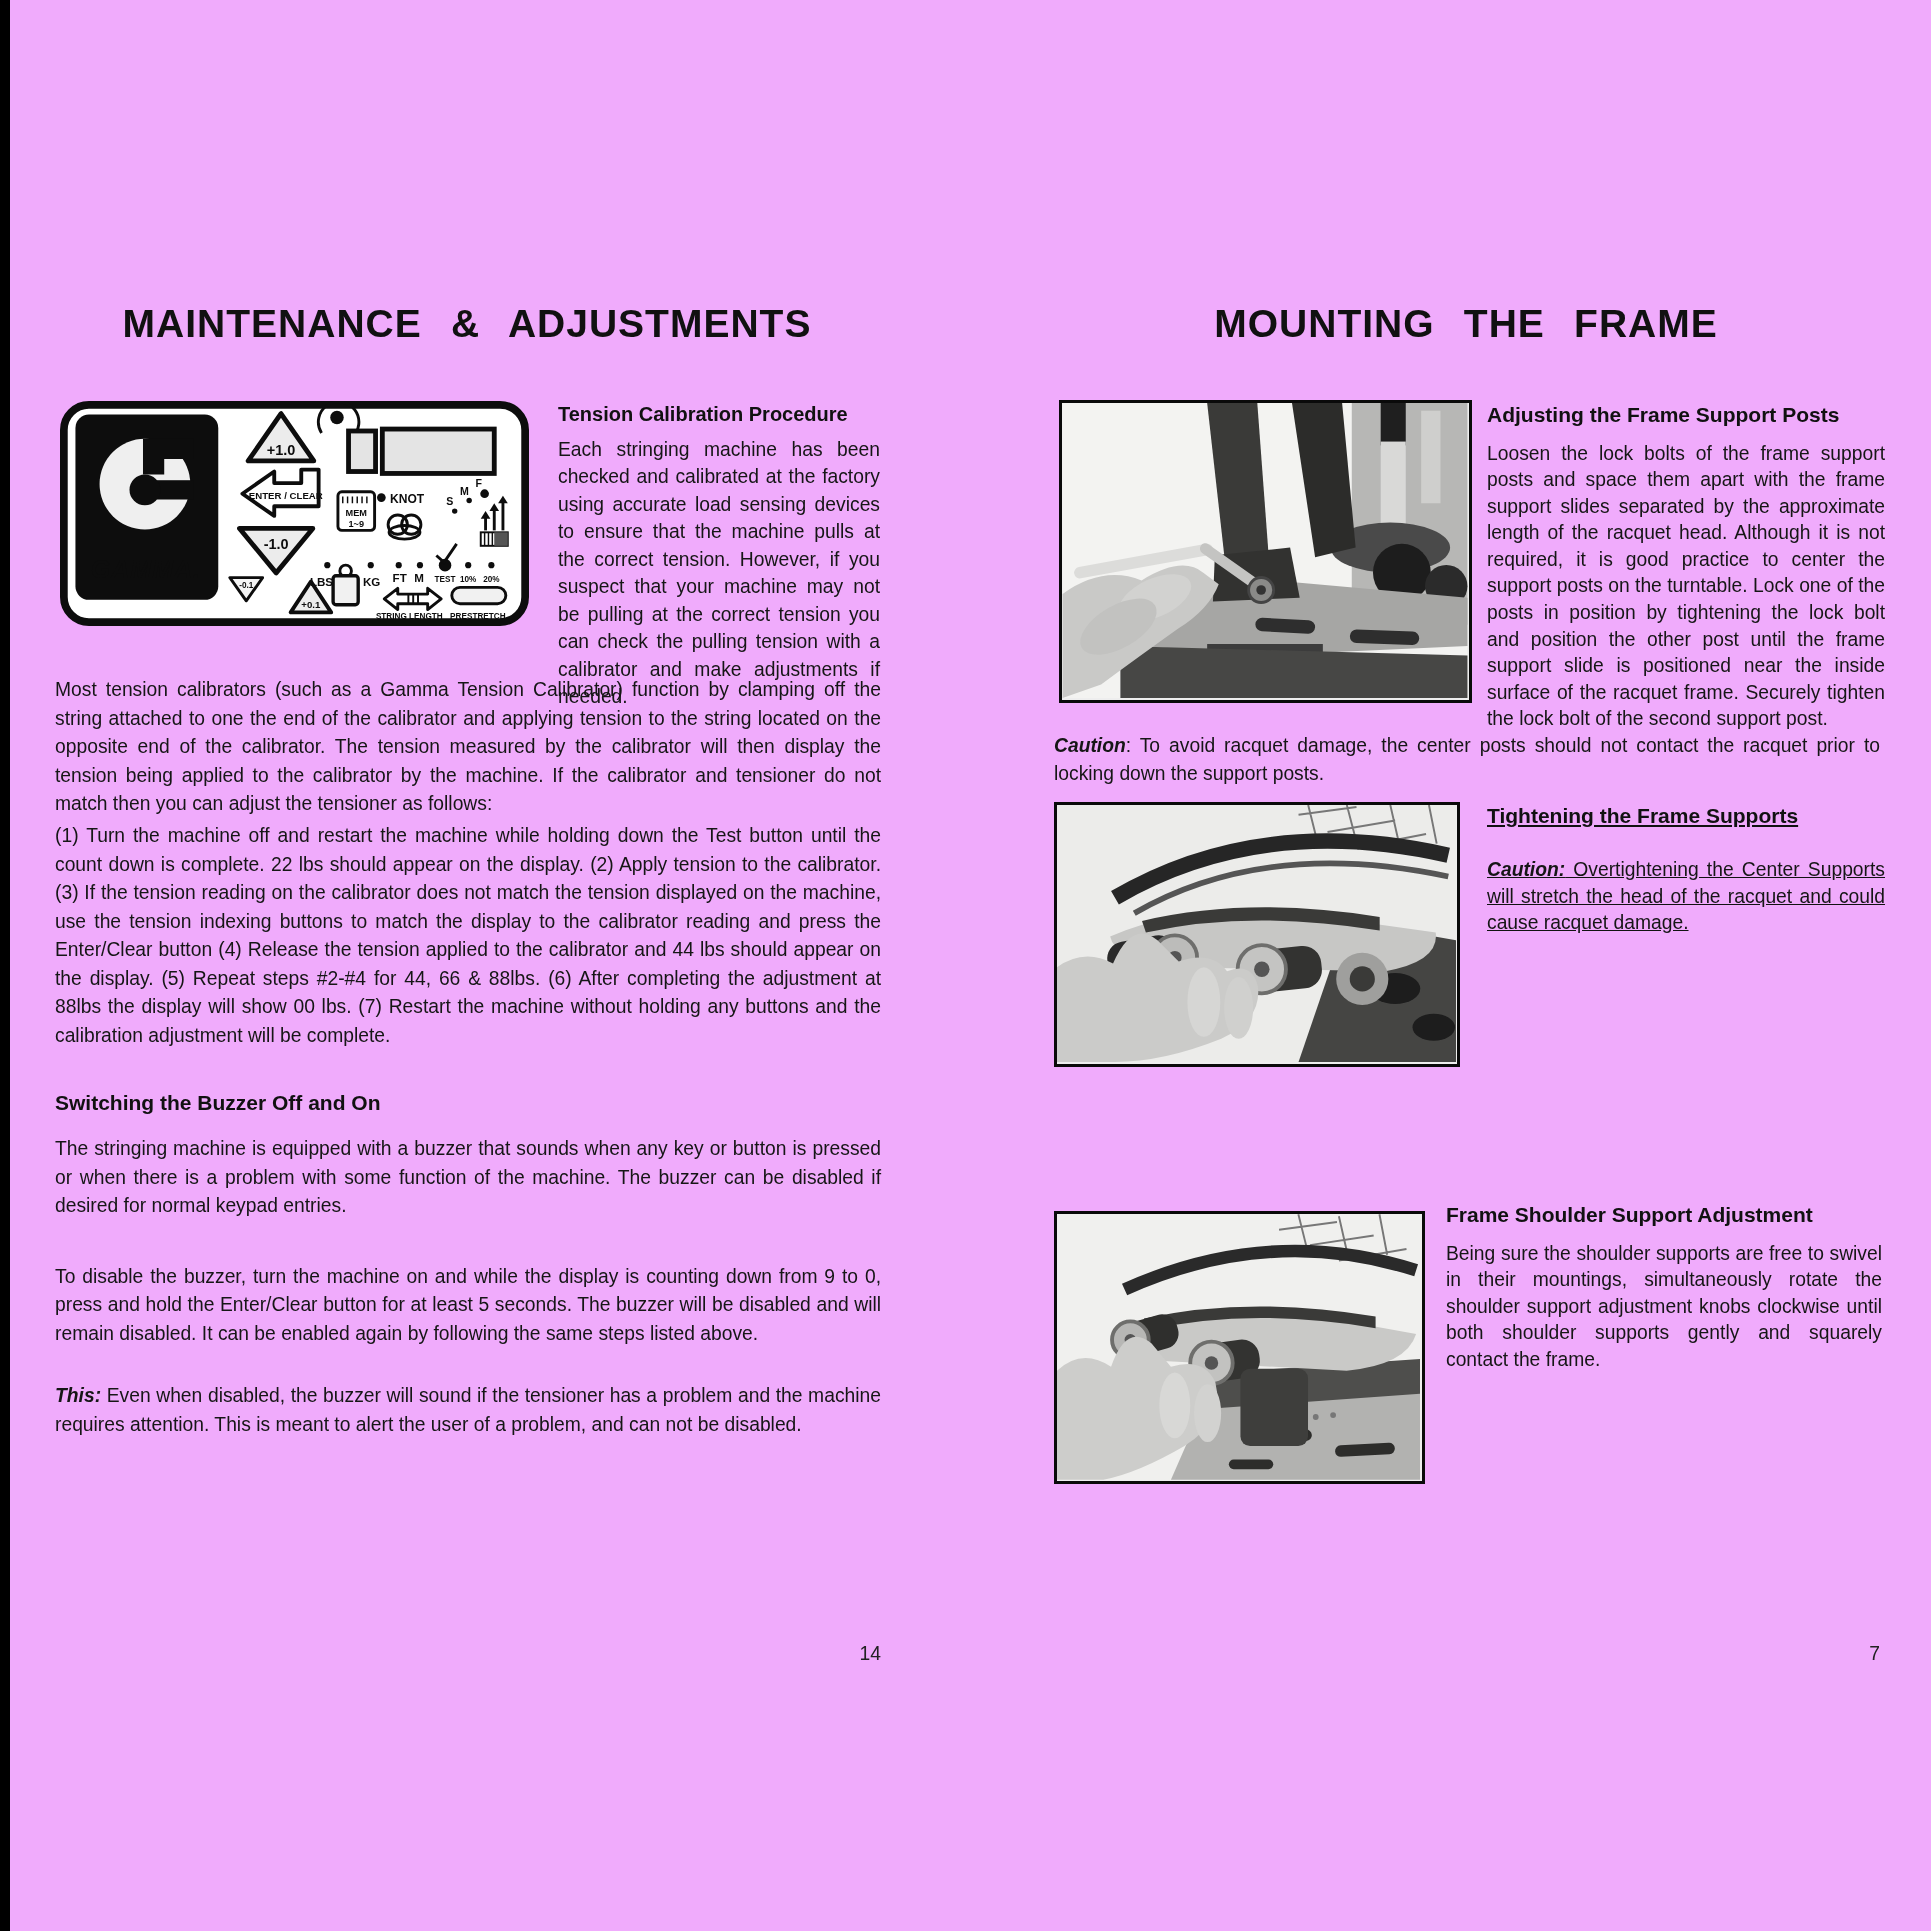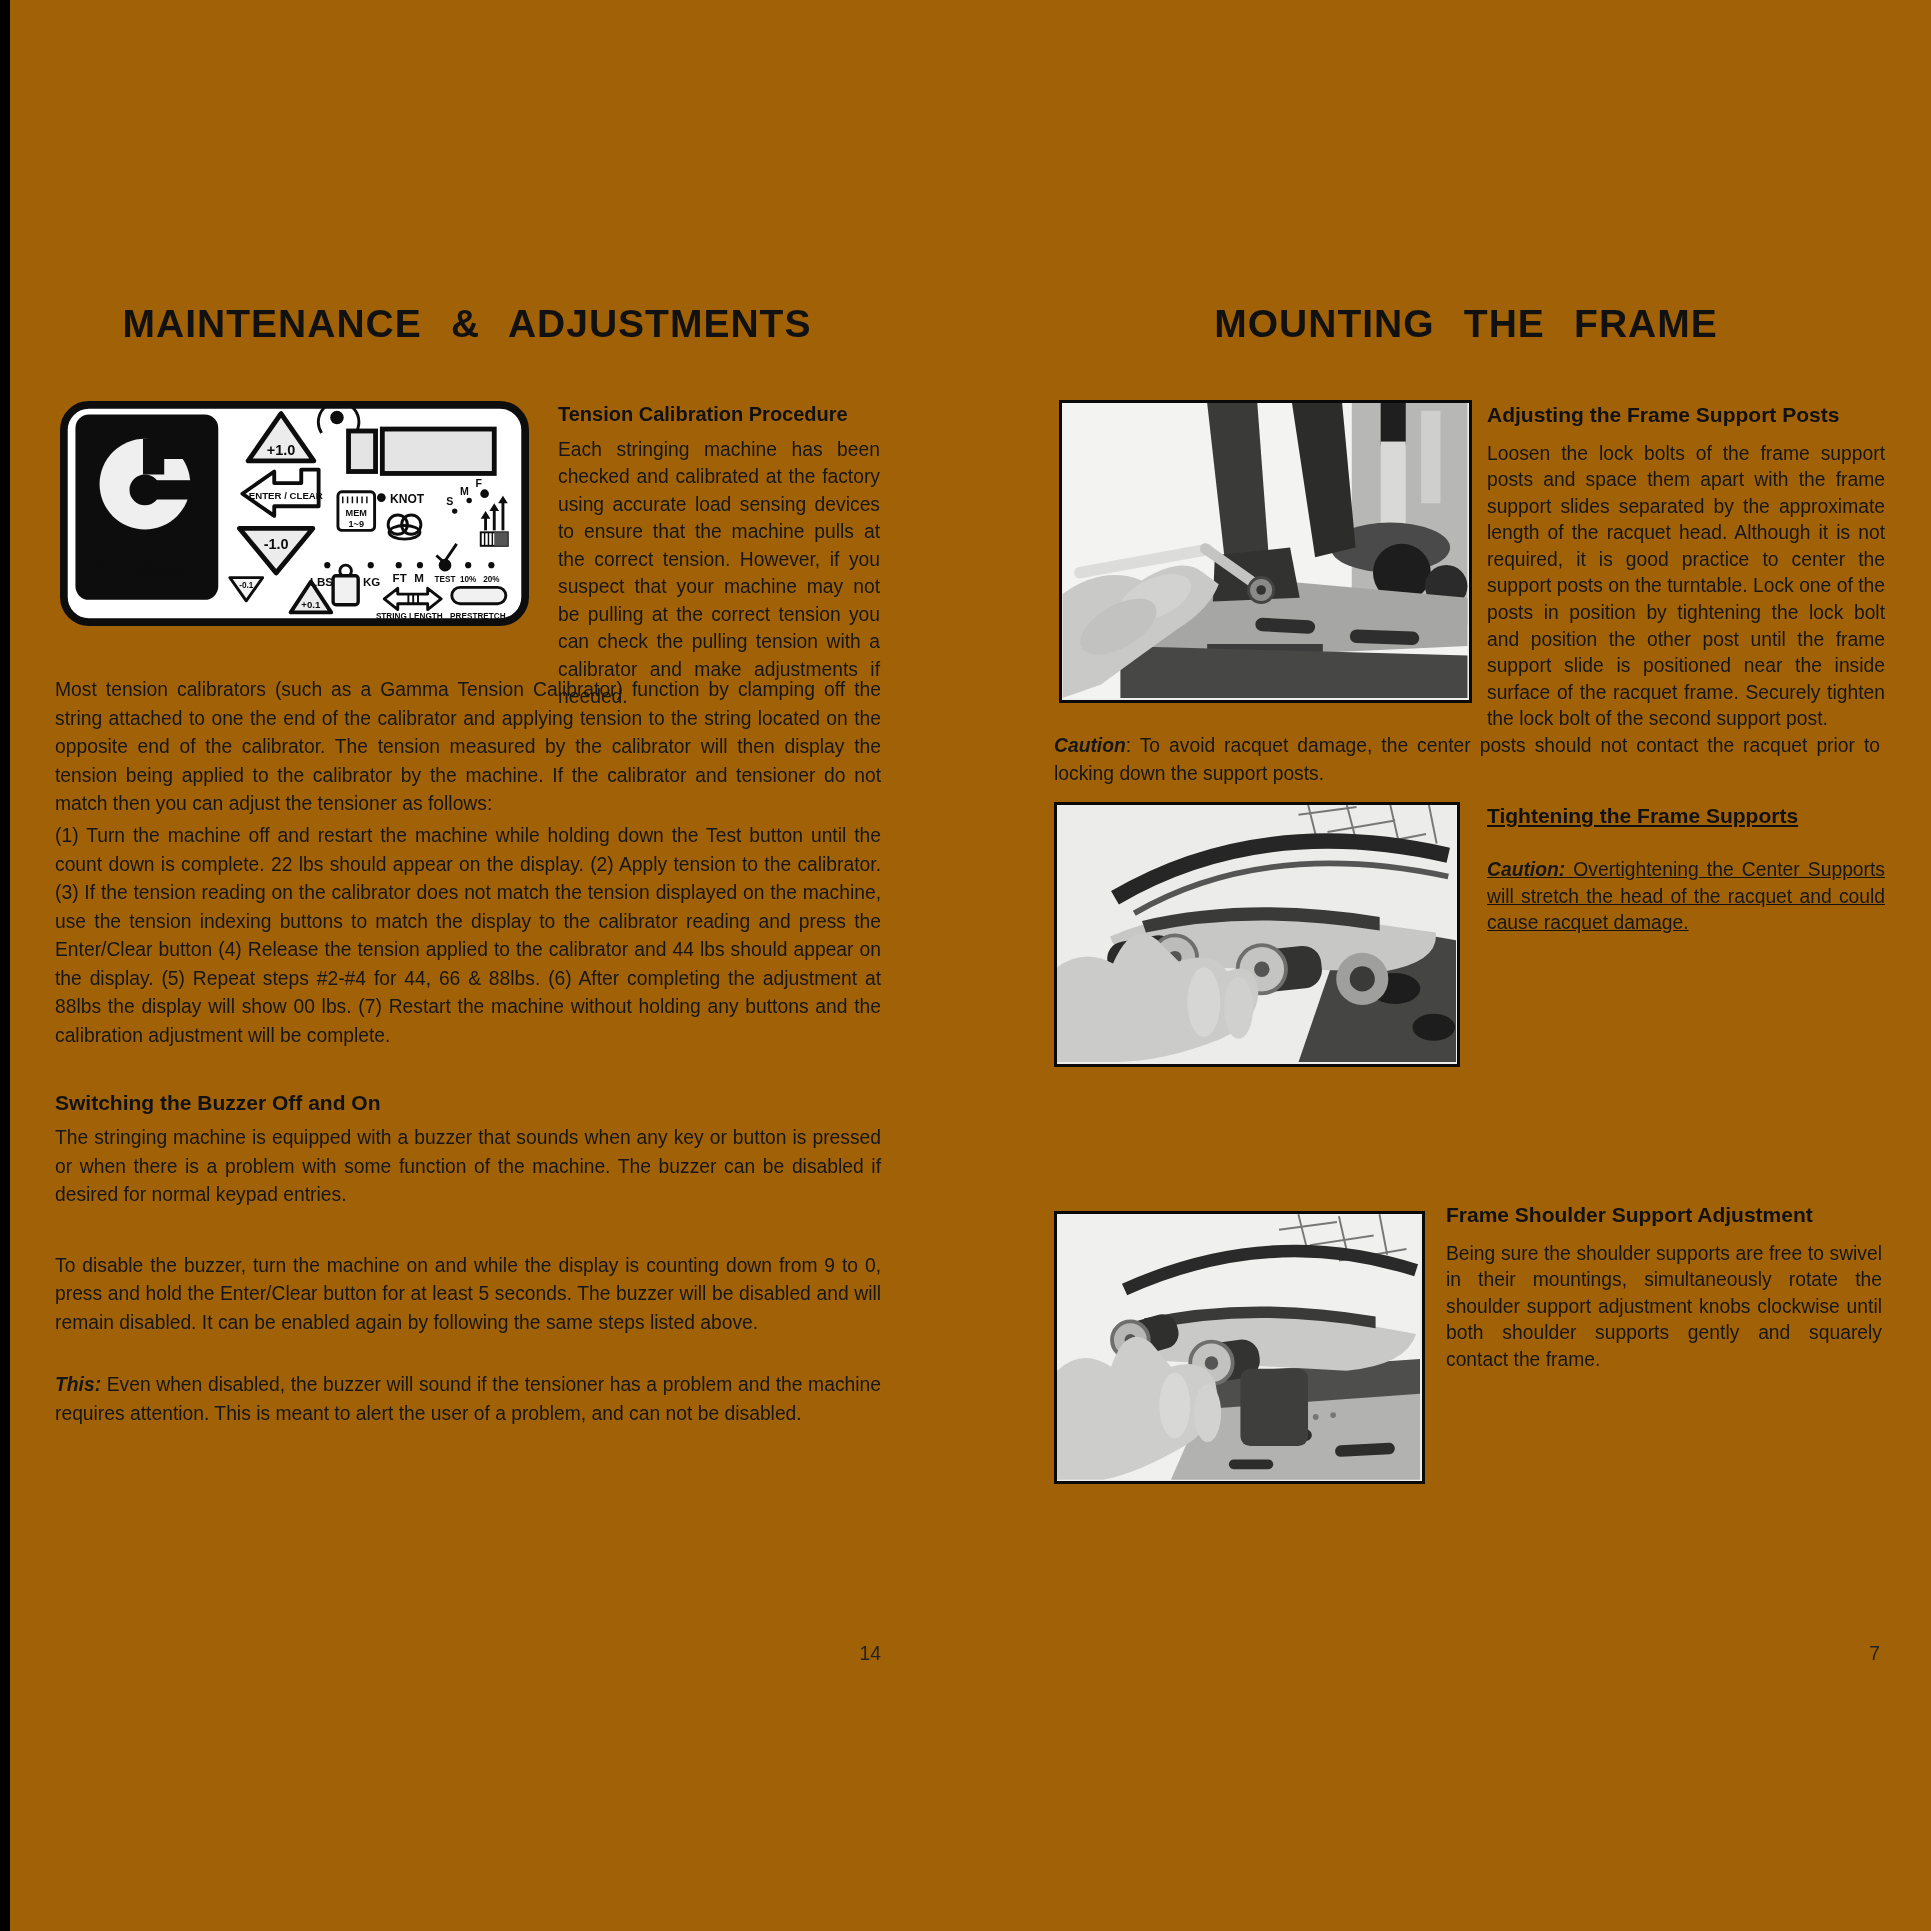--- a/index.html
+++ b/index.html
@@ -1,17 +1,17 @@
 <!DOCTYPE html>
 <html><head>
 <meta charset="utf-8">
 <style>
   html,body { margin:0; padding:0; background:#888; }
   #canvas {
-    position:relative; width:1931px; height:1931px; background:#a16207;
+    position:relative; width:1931px; height:1931px; background:#f0abfc;
     font-family:"Liberation Sans", sans-serif; color:#111; overflow:hidden;
   }
   .abs { position:absolute; }
   .pg-title {
     font-size:39px; font-weight:bold; text-align:center; word-spacing:17.4px;
     letter-spacing:1px; color:#111;
   }
   .h2 { font-size:21px; font-weight:bold; color:#111; }
   .body-txt { font-size:19.3px; line-height:28.5px; text-align:justify; color:#161616; }
   .col-txt  { font-size:19.3px; line-height:26.6px; text-align:justify; color:#161616; }
@@ -155,21 +155,21 @@
     <div class="h2" style="font-size:20px; margin-bottom:9.7px;">Tension Calibration Procedure</div>
     <div class="tension-txt">Each stringing machine has been checked and calibrated at the factory using accurate load sensing devices to ensure that the machine pulls at the correct tension. However, if you suspect that your machine may not be pulling at the correct tension you can check the pulling tension with a calibrator and make adjustments if needed.</div>
   </div>
 
   <div class="abs body-txt" style="left:55px; top:676px; width:826px;">Most tension calibrators (such as a Gamma Tension Calibrator) function by clamping off the string attached to one the end of the calibrator and applying tension to the string located on the opposite end of the calibrator. The tension measured by the calibrator will then display the tension being applied to the calibrator by the machine.  If the calibrator and tensioner do not match then you can adjust the tensioner as follows:</div>
 
   <div class="abs body-txt" style="left:55px; top:822px; width:826px;">(1) Turn the machine off and restart the machine while holding down the Test button until the count down is complete.  22 lbs should appear on the display.  (2) Apply tension to the calibrator.  (3) If the tension reading on the calibrator does not match the tension displayed on the machine, use the tension indexing buttons to match the display to the calibrator reading and press the Enter/Clear button (4) Release the tension applied to the calibrator and 44 lbs should appear on the display. (5) Repeat steps #2-#4 for 44, 66 &amp; 88lbs.  (6) After completing the adjustment at 88lbs the display will show 00 lbs.  (7) Restart the machine without holding any buttons and the calibration adjustment will be complete.</div>
 
   <div class="abs" style="left:55px; top:1091px; width:826px;">
     <div class="h2">Switching the Buzzer Off and On</div>
-    <div class="body-txt" style="margin-top:9px;">The stringing machine is equipped with a buzzer that sounds when any key or button is pressed or when there is a problem with some function of the machine.  The buzzer can be disabled if desired for normal keypad entries.</div>
+    <div class="body-txt" style="margin-top:20px;">The stringing machine is equipped with a buzzer that sounds when any key or button is pressed or when there is a problem with some function of the machine.  The buzzer can be disabled if desired for normal keypad entries.</div>
     <div class="body-txt" style="margin-top:42px;">To disable the buzzer, turn the machine on and while the display is counting down from 9 to 0, press and hold the Enter/Clear button for at least 5 seconds.  The buzzer will be disabled and will remain disabled. It can be enabled again by following the same steps listed above.</div>
     <div class="body-txt" style="margin-top:34px;">
       <span class="lbl-bi">This:</span><span> Even when disabled, the buzzer will sound if the tensioner has a problem and the machine requires attention. This is meant to alert the user of a problem, and can not be disabled.</span>
     </div>
   </div>
 
   <div class="abs pagenum" style="left:55px; top:1643px; width:826px;">14</div>
 
   <div class="abs pg-title" style="left:1052px; top:302px; width:828px;">MOUNTING THE FRAME</div>
 

